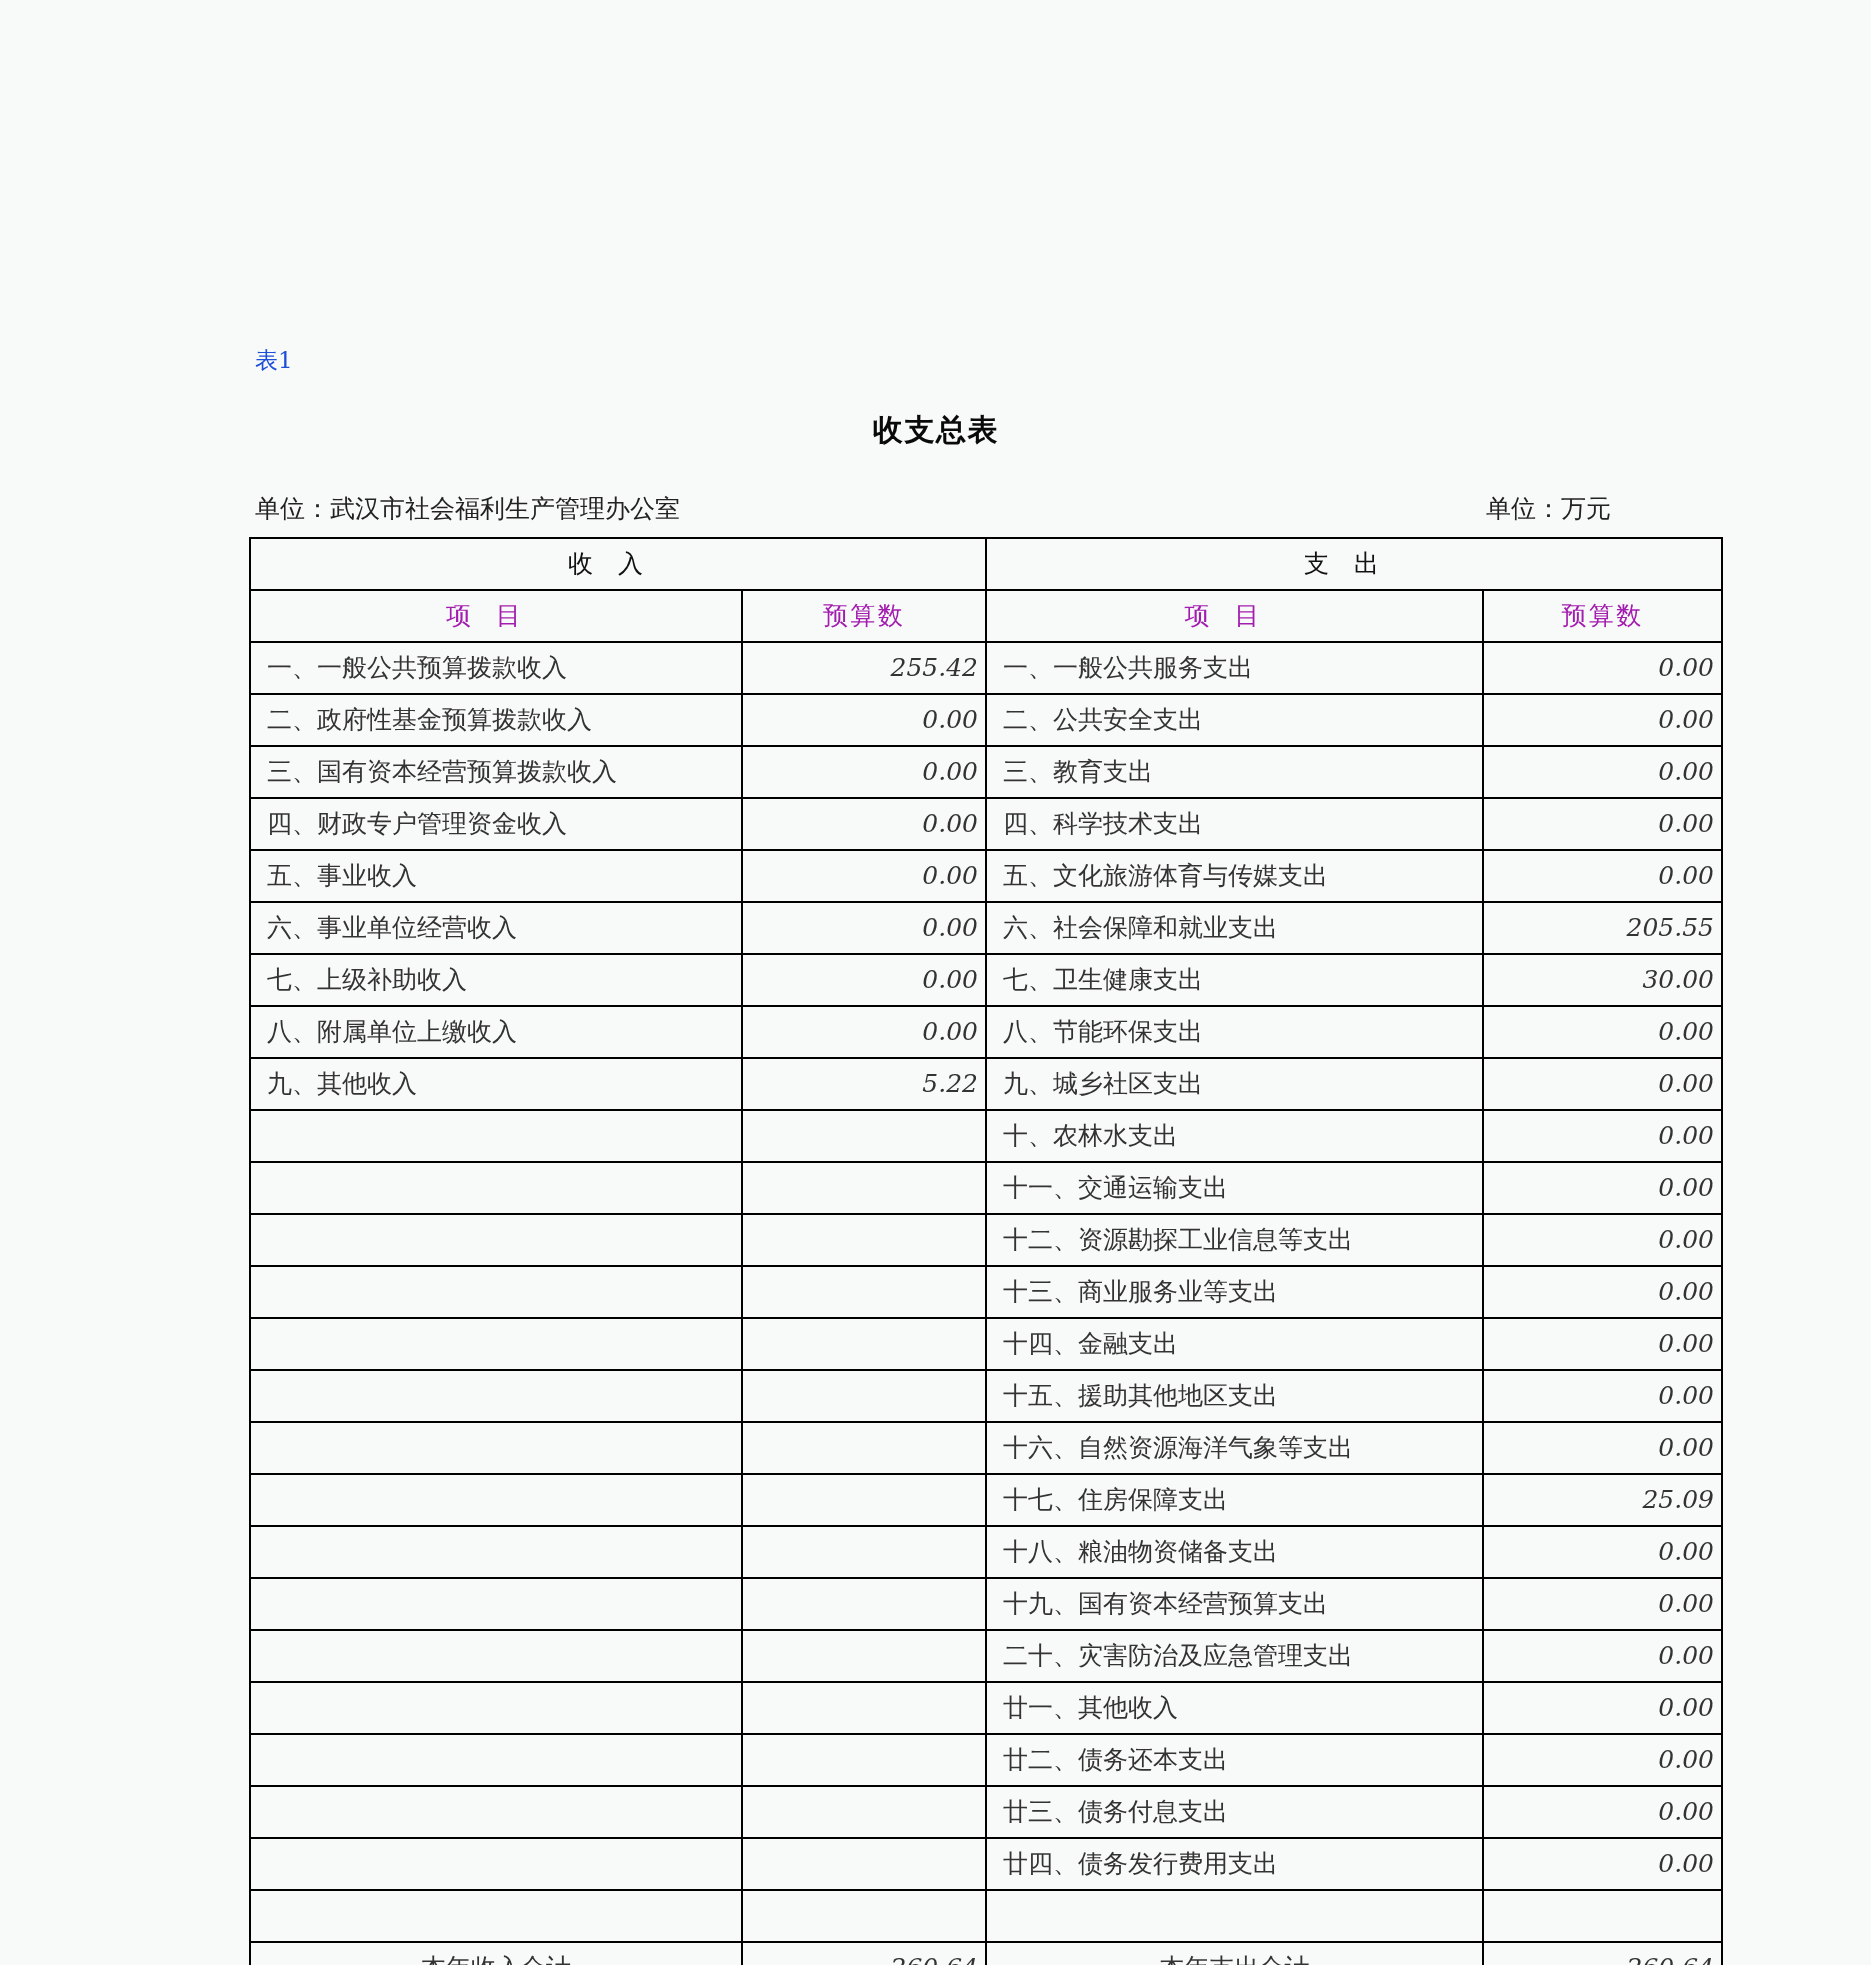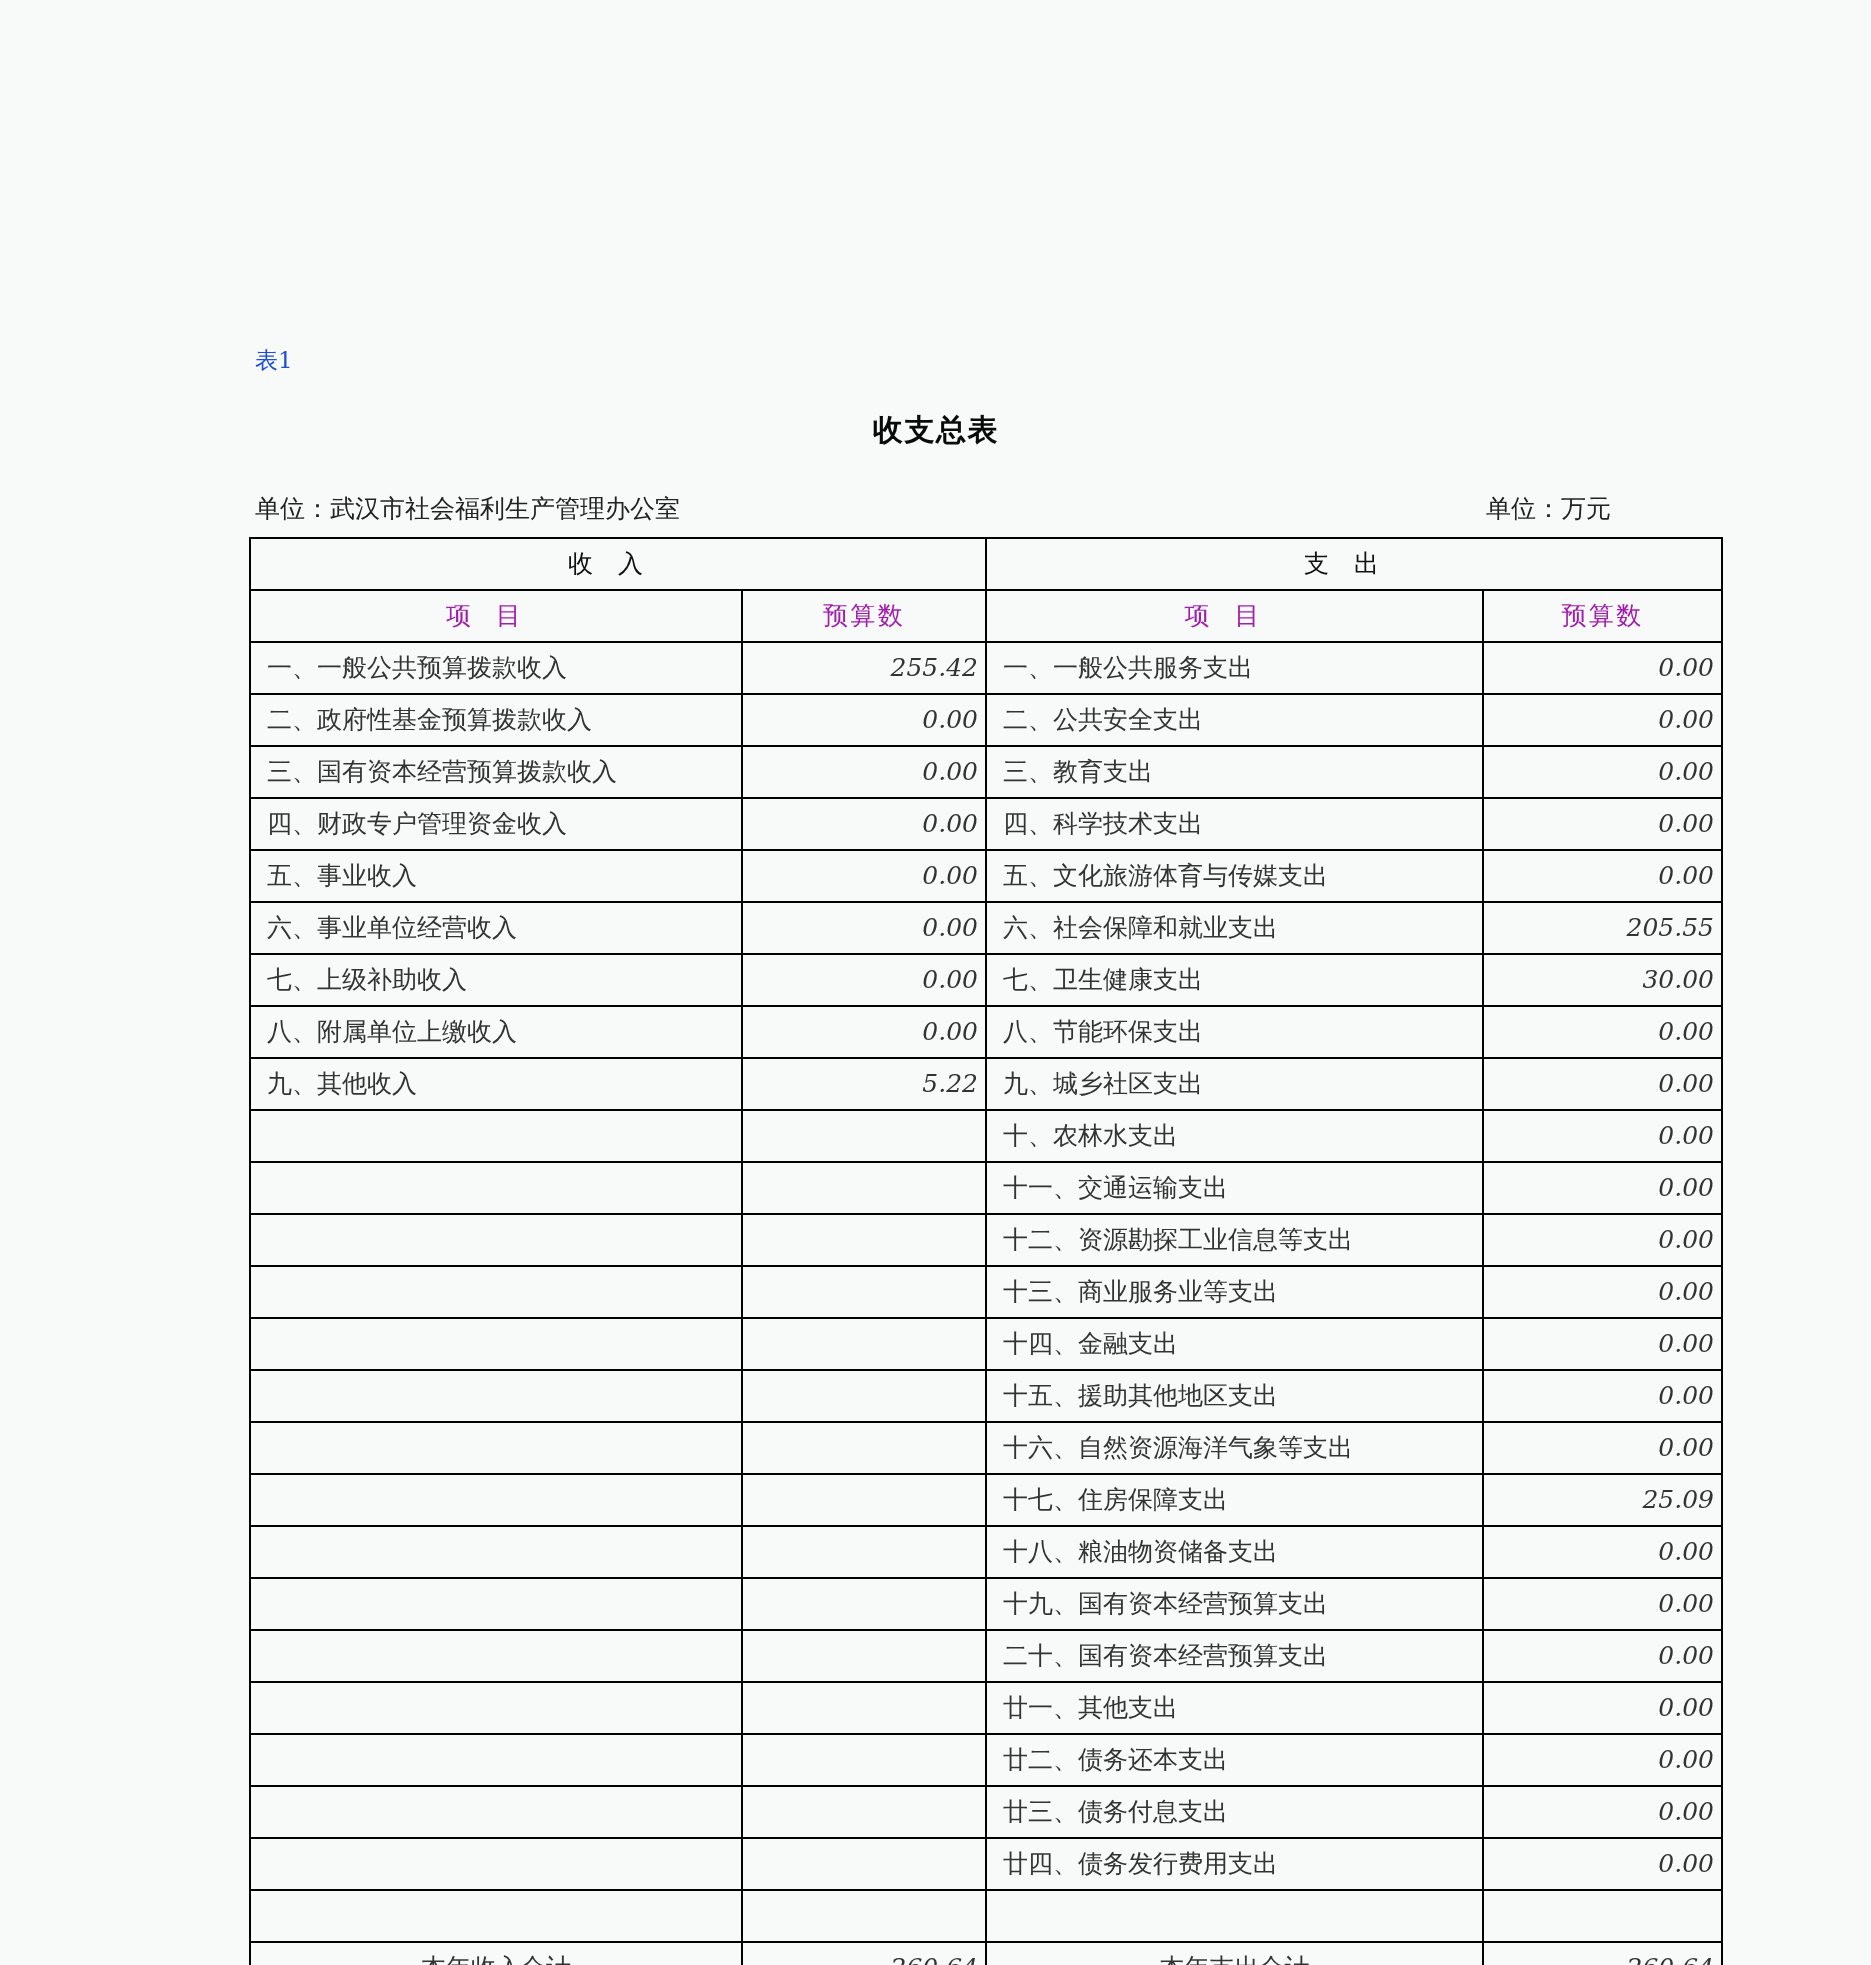--- a/index.html
+++ b/index.html
@@ -243,27 +243,27 @@
       </tr>
       <tr>
         <td class="label"></td>
         <td class="num"></td>
         <td class="label">十九、国有资本经营预算支出</td>
         <td class="num">0.00</td>
       </tr>
       <tr>
         <td class="label"></td>
         <td class="num"></td>
-        <td class="label">二十、国有资本经营预算支出</td>
-        <td class="num">0.00</td>
-      </tr>
-      <tr>
-        <td class="label"></td>
-        <td class="num"></td>
-        <td class="label">廿一、其他支出</td>
+        <td class="label">二十、灾害防治及应急管理支出</td>
+        <td class="num">0.00</td>
+      </tr>
+      <tr>
+        <td class="label"></td>
+        <td class="num"></td>
+        <td class="label">廿一、其他收入</td>
         <td class="num">0.00</td>
       </tr>
       <tr>
         <td class="label"></td>
         <td class="num"></td>
         <td class="label">廿二、债务还本支出</td>
         <td class="num">0.00</td>
       </tr>
       <tr>
         <td class="label"></td>

